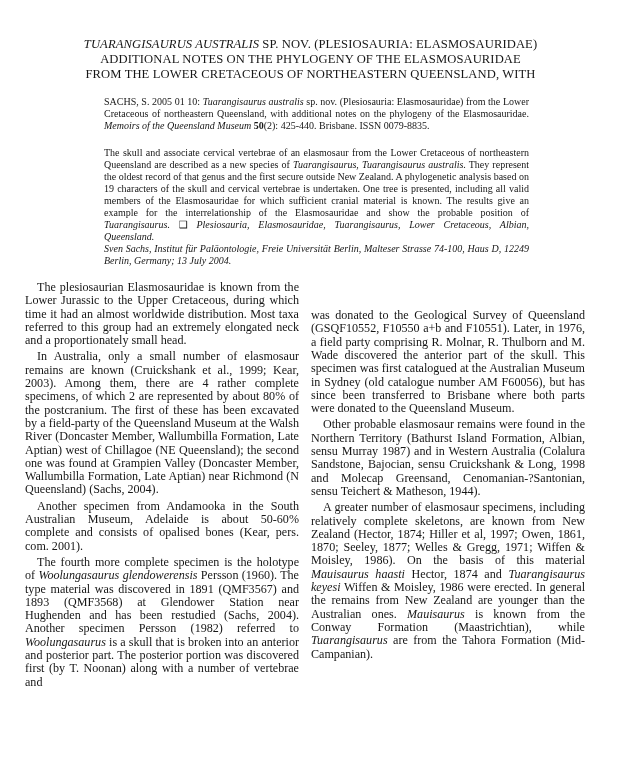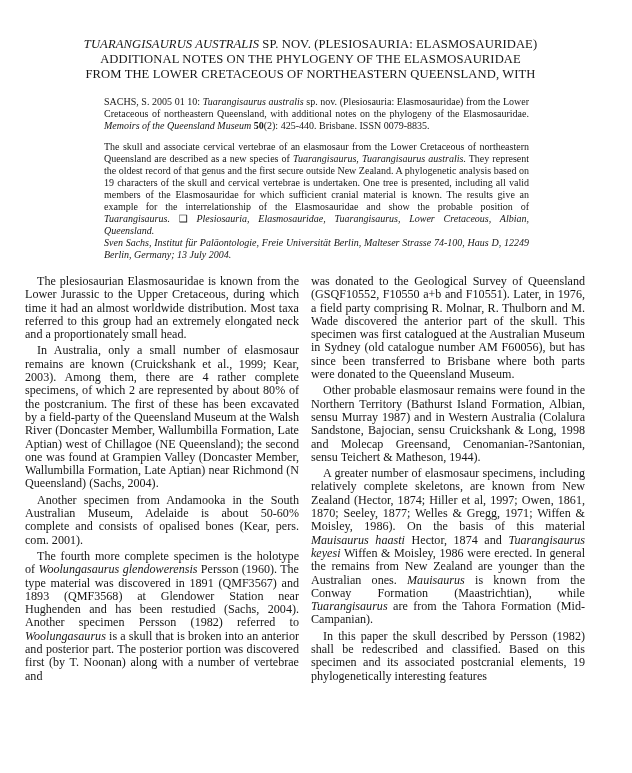--- a/index.html
+++ b/index.html
@@ -36,21 +36,21 @@
   .front-matter {
     width: 425px;
     margin-left: 79px;
   }
   .front-block {
     font-size: 10px;
     line-height: 12px;
     text-align: justify;
   }
   .citation { margin-top: 14px; }
-  .abstract { margin-top: 9px; }
+  .abstract { margin-top: 15px; }
   .address  { }
 
   .body-columns {
     margin-top: 14px;
     display: flex;
     gap: 12px;
     align-items: center;
   }
   .column {
     width: 274px;
@@ -89,17 +89,16 @@
     <div class="column">
       <p>The plesiosaurian Elasmosauridae is known from the Lower Jurassic to the Upper Cretaceous, during which time it had an almost worldwide distribution. Most taxa referred to this group had an extremely elongated neck and a proportionately small head.</p>
       <p>In Australia, only a small number of elasmosaur remains are known (Cruickshank et al., 1999; Kear, 2003). Among them, there are 4 rather complete specimens, of which 2 are represented by about 80% of the postcranium. The first of these has been excavated by a field-party of the Queensland Museum at the Walsh River (Doncaster Member, Wallumbilla Formation, Late Aptian) west of Chillagoe (NE Queensland); the second one was found at Grampien Valley (Doncaster Member, Wallumbilla Formation, Late Aptian) near Richmond (N Queensland) (Sachs, 2004).</p>
       <p>Another specimen from Andamooka in the South Australian Museum, Adelaide is about 50-60% complete and consists of opalised bones (Kear, pers. com. 2001).</p>
       <p>The fourth more complete specimen is the holotype of <i>Woolungasaurus glendowerensis</i> Persson (1960). The type material was discovered in 1891 (QMF3567) and 1893 (QMF3568) at Glendower Station near Hughenden and has been restudied (Sachs, 2004). Another specimen Persson (1982) referred to <i>Woolungasaurus</i> is a skull that is broken into an anterior and posterior part. The posterior portion was discovered first (by T. Noonan) along with a number of vertebrae and</p>
     </div>
     <div class="column">
       <p class="no-indent">was donated to the Geological Survey of Queensland (GSQF10552, F10550 a+b and F10551). Later, in 1976, a field party comprising R. Molnar, R. Thulborn and M. Wade discovered the anterior part of the skull. This specimen was first catalogued at the Australian Museum in Sydney (old catalogue number AM F60056), but has since been transferred to Brisbane where both parts were donated to the Queensland Museum.</p>
       <p>Other probable elasmosaur remains were found in the Northern Territory (Bathurst Island Formation, Albian, sensu Murray 1987) and in Western Australia (Colalura Sandstone, Bajocian, sensu Cruickshank &amp; Long, 1998 and Molecap Greensand, Cenomanian-?Santonian, sensu Teichert &amp; Matheson, 1944).</p>
       <p>A greater number of elasmosaur specimens, including relatively complete skeletons, are known from New Zealand (Hector, 1874; Hiller et al, 1997; Owen, 1861, 1870; Seeley, 1877; Welles &amp; Gregg, 1971; Wiffen &amp; Moisley, 1986). On the basis of this material <i>Mauisaurus haasti</i> Hector, 1874 and <i>Tuarangisaurus keyesi</i> Wiffen &amp; Moisley, 1986 were erected. In general the remains from New Zealand are younger than the Australian ones. <i>Mauisaurus</i> is known from the Conway Formation (Maastrichtian), while <i>Tuarangisaurus</i> are from the Tahora Formation (Mid-Campanian).</p>
-      <p>In this paper the skull described by Persson (1982) shall be redescribed and classified. Based on this specimen and its associated postcranial elements, 19 phylogenetically interesting features</p>
     </div>
   </div>
 
 </div>
 
 </body></html>

